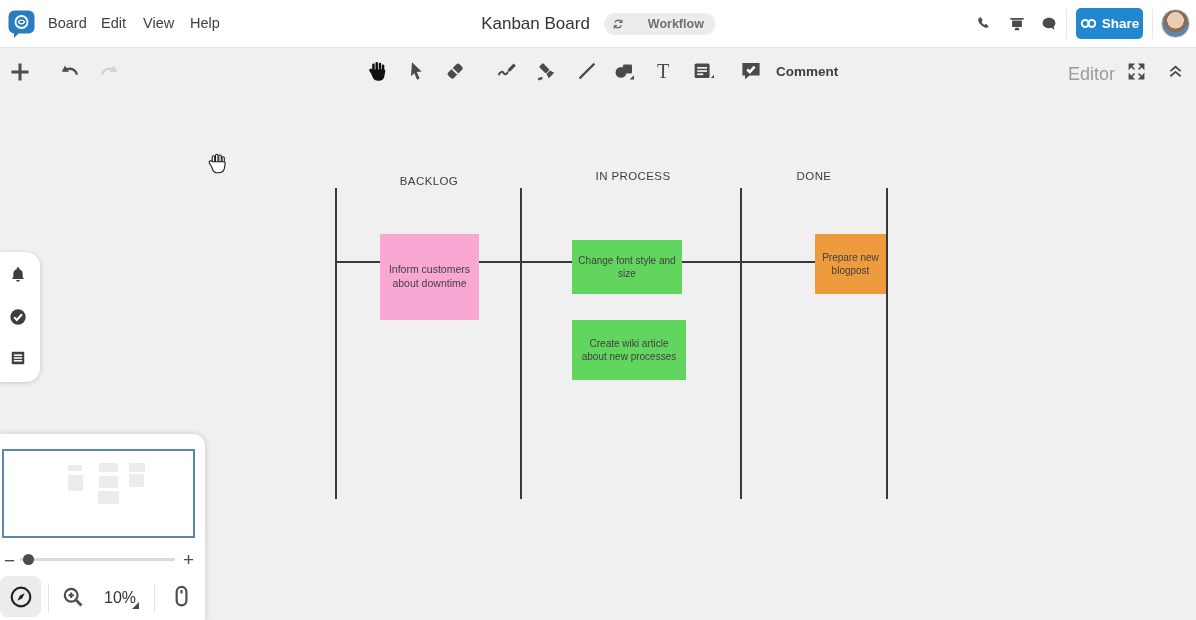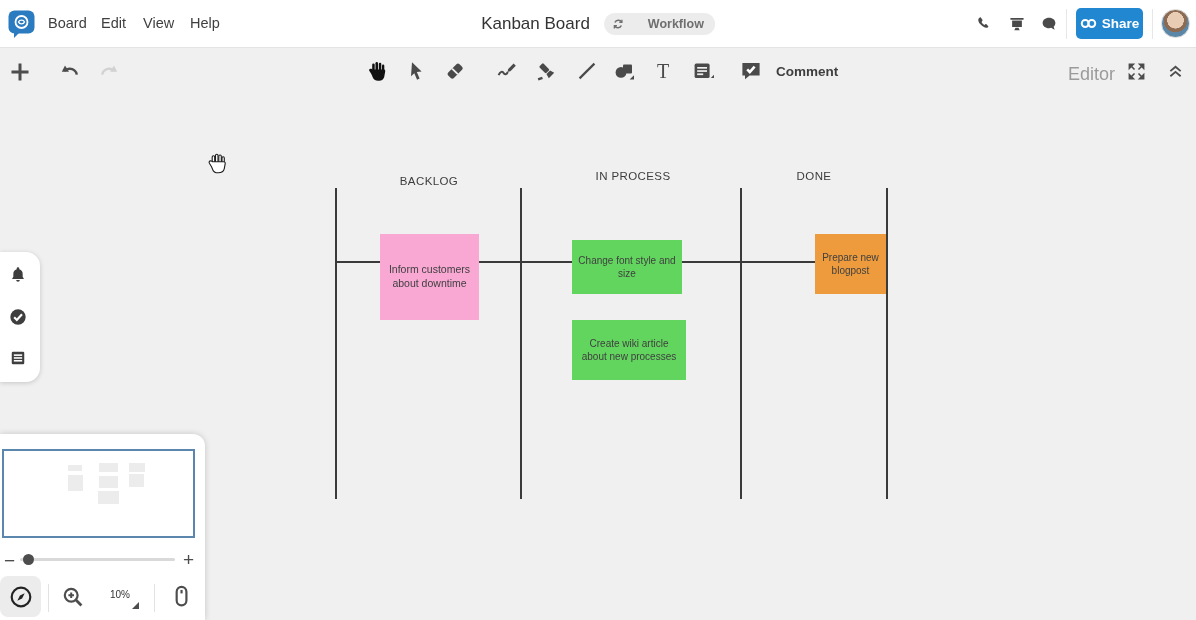--- a/index.html
+++ b/index.html
@@ -54,21 +54,21 @@
   .nav-panel{position:absolute;left:0;top:434px;width:205px;height:186px;background:#fff;
              border-radius:0 12px 0 0;box-shadow:0 0 6px rgba(0,0,0,.18);z-index:30;}
   .minimap{position:absolute;left:2px;top:15px;width:193px;height:89px;background:#fff;
            border:2px solid #5b87ae;cursor:move;}
   .mini{position:absolute;background:#ececec;}
   .zoom-sign{position:absolute;font-size:19px;color:#4d4d4d;cursor:pointer;line-height:1;}
   .slider-track{position:absolute;left:20px;top:124px;width:155px;height:3px;background:#d9d9d9;border-radius:2px;cursor:pointer;}
   .slider-handle{position:absolute;left:23px;top:120px;width:11px;height:11px;border-radius:50%;background:#4d4d4d;cursor:grab;}
   .ctl-divider{position:absolute;top:150px;width:1px;height:28px;background:#e2e2e2;}
   .compass-btn{position:absolute;left:0px;top:142px;width:41px;height:41px;background:#ececec;border-radius:8px;cursor:pointer;}
-  .zoom-pct{position:absolute;left:100px;top:155px;width:40px;text-align:center;font-size:10px;color:#333;cursor:pointer;}
+  .zoom-pct{position:absolute;left:100px;top:155px;width:40px;text-align:center;font-size:16px;color:#333;cursor:pointer;}
   .pct-caret{position:absolute;left:132px;top:168px;width:0;height:0;
              border-left:7px solid transparent;border-bottom:7px solid #4d4d4d;}
   .ctl-ic{position:absolute;cursor:pointer;}
 
   .hand-cursor{position:absolute;left:206px;top:151px;z-index:20;pointer-events:none;}
 </style>
 </head>
 <body>
 
 <div class="stage">

